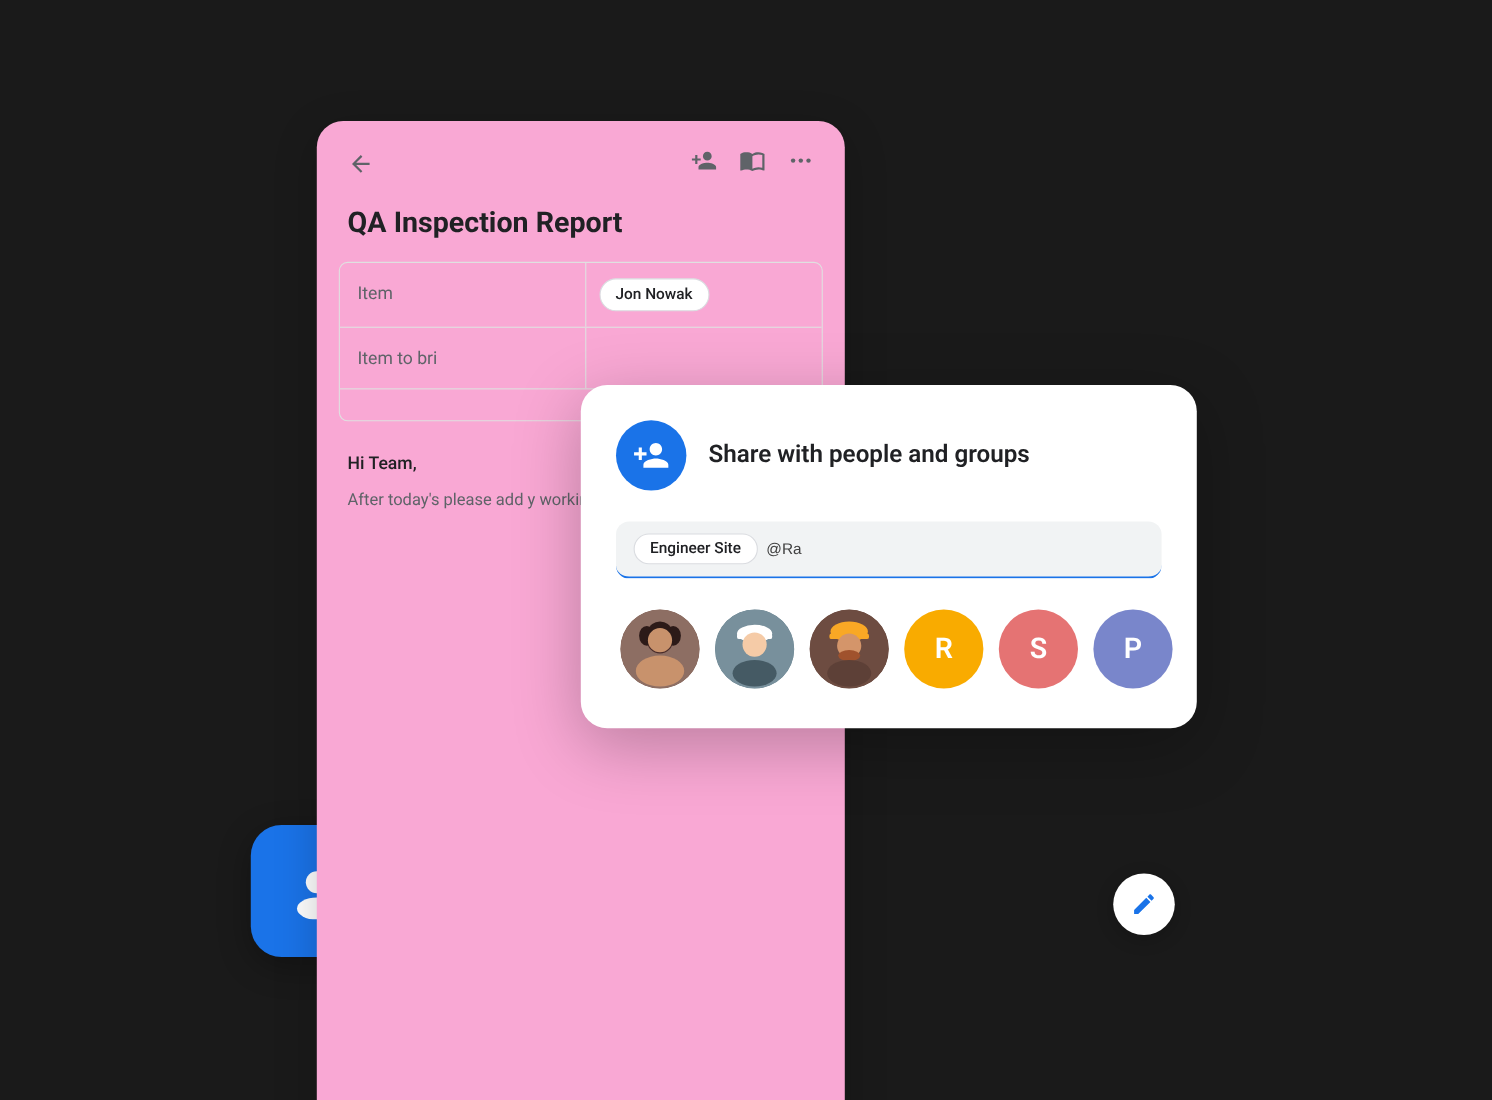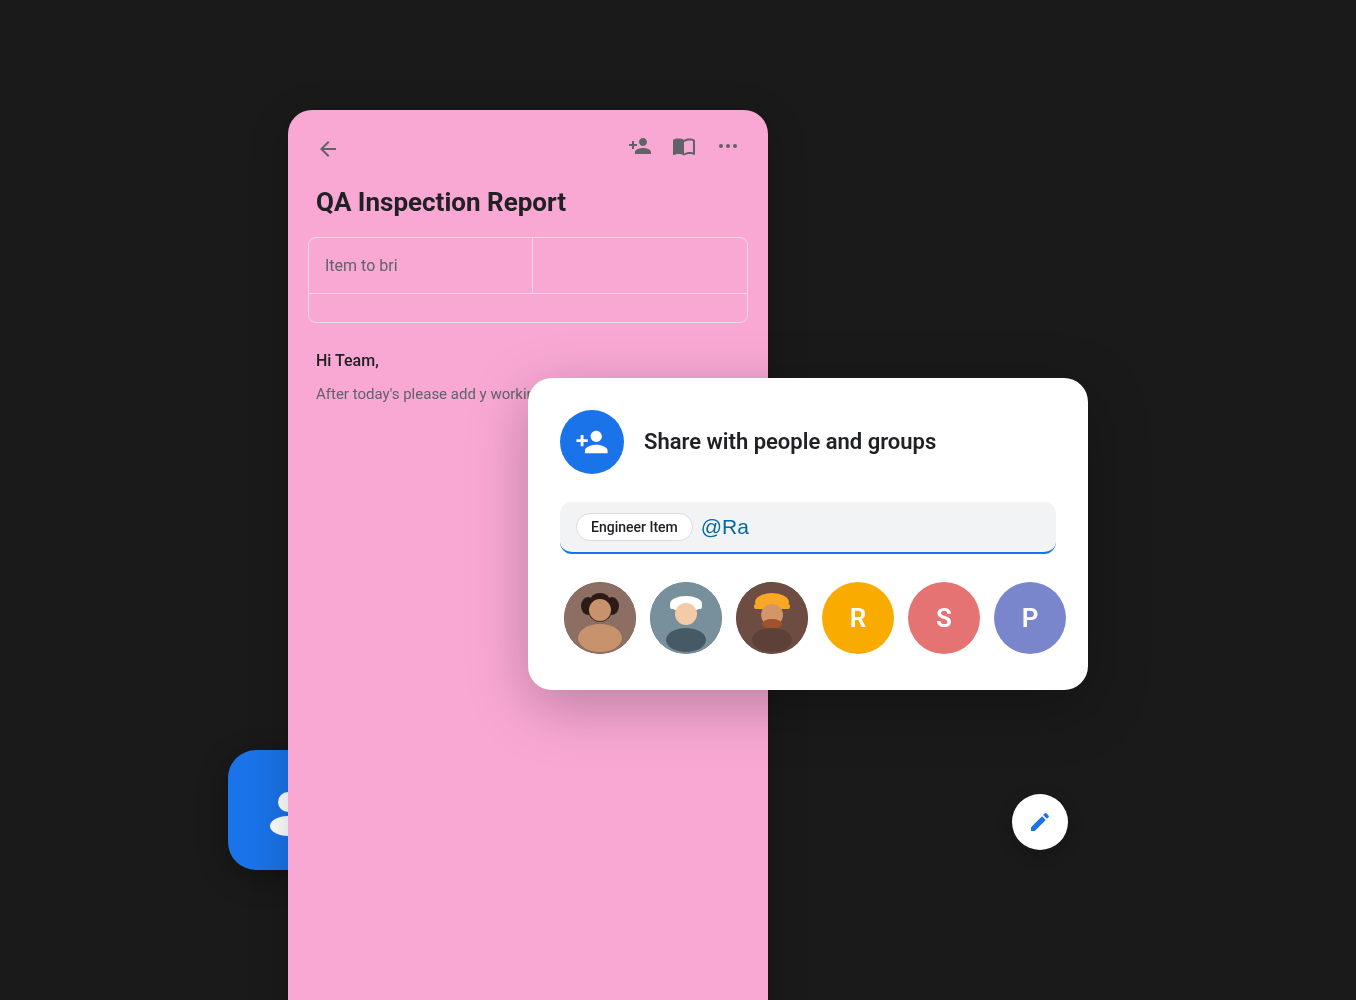--- a/index.html
+++ b/index.html
@@ -165,21 +165,20 @@
     .share-dialog {
       position: absolute;
       top: 280px;
       left: 300px;
       width: 560px;
       background: white;
       border-radius: 24px;
       box-shadow: 0 16px 60px rgba(0,0,0,0.25);
       z-index: 10;
       padding: 32px 32px 36px;
-      margin-top: 28px;
     }
 
     .share-header {
       display: flex;
       align-items: center;
       gap: 20px;
       margin-bottom: 28px;
     }
 
     .share-avatar {
@@ -219,22 +218,22 @@
       padding: 5px 14px;
       font-size: 14px;
       color: #202124;
       font-weight: 500;
       white-space: nowrap;
     }
 
     .share-input {
       border: none;
       background: transparent;
-      font-size: 21px;
-      color: #0369a1;
+      font-size: 14px;
+      color: #404040;
       outline: none;
       flex: 1;
       min-width: 60px;
     }
 
     .avatars-row {
       display: flex;
       gap: 14px;
       align-items: center;
       padding: 0 4px;
@@ -315,20 +314,26 @@
             <circle cx="19" cy="12" r="2" fill="#5f6368"></circle>
           </svg>
         </div>
       </div>
     </div>
 
     <div class="card-title">QA Inspection Report</div>
 
     <div class="table-section">
       <div class="table-row">
+        <div class="table-cell-left">Item</div>
+        <div class="table-cell-right">
+          <span class="name-chip">Jon Nowak</span>
+        </div>
+      </div>
+      <div class="table-row">
         <div class="table-cell-left">Item to bri</div>
         <div class="table-cell-right"></div>
       </div>
       <div class="table-row">
         <div class="table-cell-right"></div>
       </div>
     </div>
 
     <div class="body-text">
       <div class="body-greeting">Hi Team,</div>
@@ -340,21 +345,21 @@
     <div class="share-header">
       <div class="share-avatar">
         <svg width="34" height="34" viewBox="0 0 24 24" fill="none">
           <path d="M15 12c2.21 0 4-1.79 4-4s-1.79-4-4-4-4 1.79-4 4 1.79 4 4 4zm-9-2V7H4v3H1v2h3v3h2v-3h3v-2H6zm9 4c-2.67 0-8 1.34-8 4v2h16v-2c0-2.66-5.33-4-8-4z" fill="white"></path>
         </svg>
       </div>
       <div class="share-title">Share with people and groups</div>
     </div>
 
     <div class="share-input-area">
-      <span class="engineer-tag">Engineer Item</span>
+      <span class="engineer-tag">Engineer Site</span>
       <input class="share-input" type="text" value="@Ra" style="">
     </div>
 
     <div class="avatars-row">
 
       <div class="avatar-circle avatar-1">
         <svg width="72" height="72" viewBox="0 0 72 72" fill="none" xmlns="http://www.w3.org/2000/svg">
           <circle cx="36" cy="36" r="36" fill="#8d6e63"></circle>
           <circle cx="36" cy="28" r="12" fill="#4a2c2a"></circle>
 

